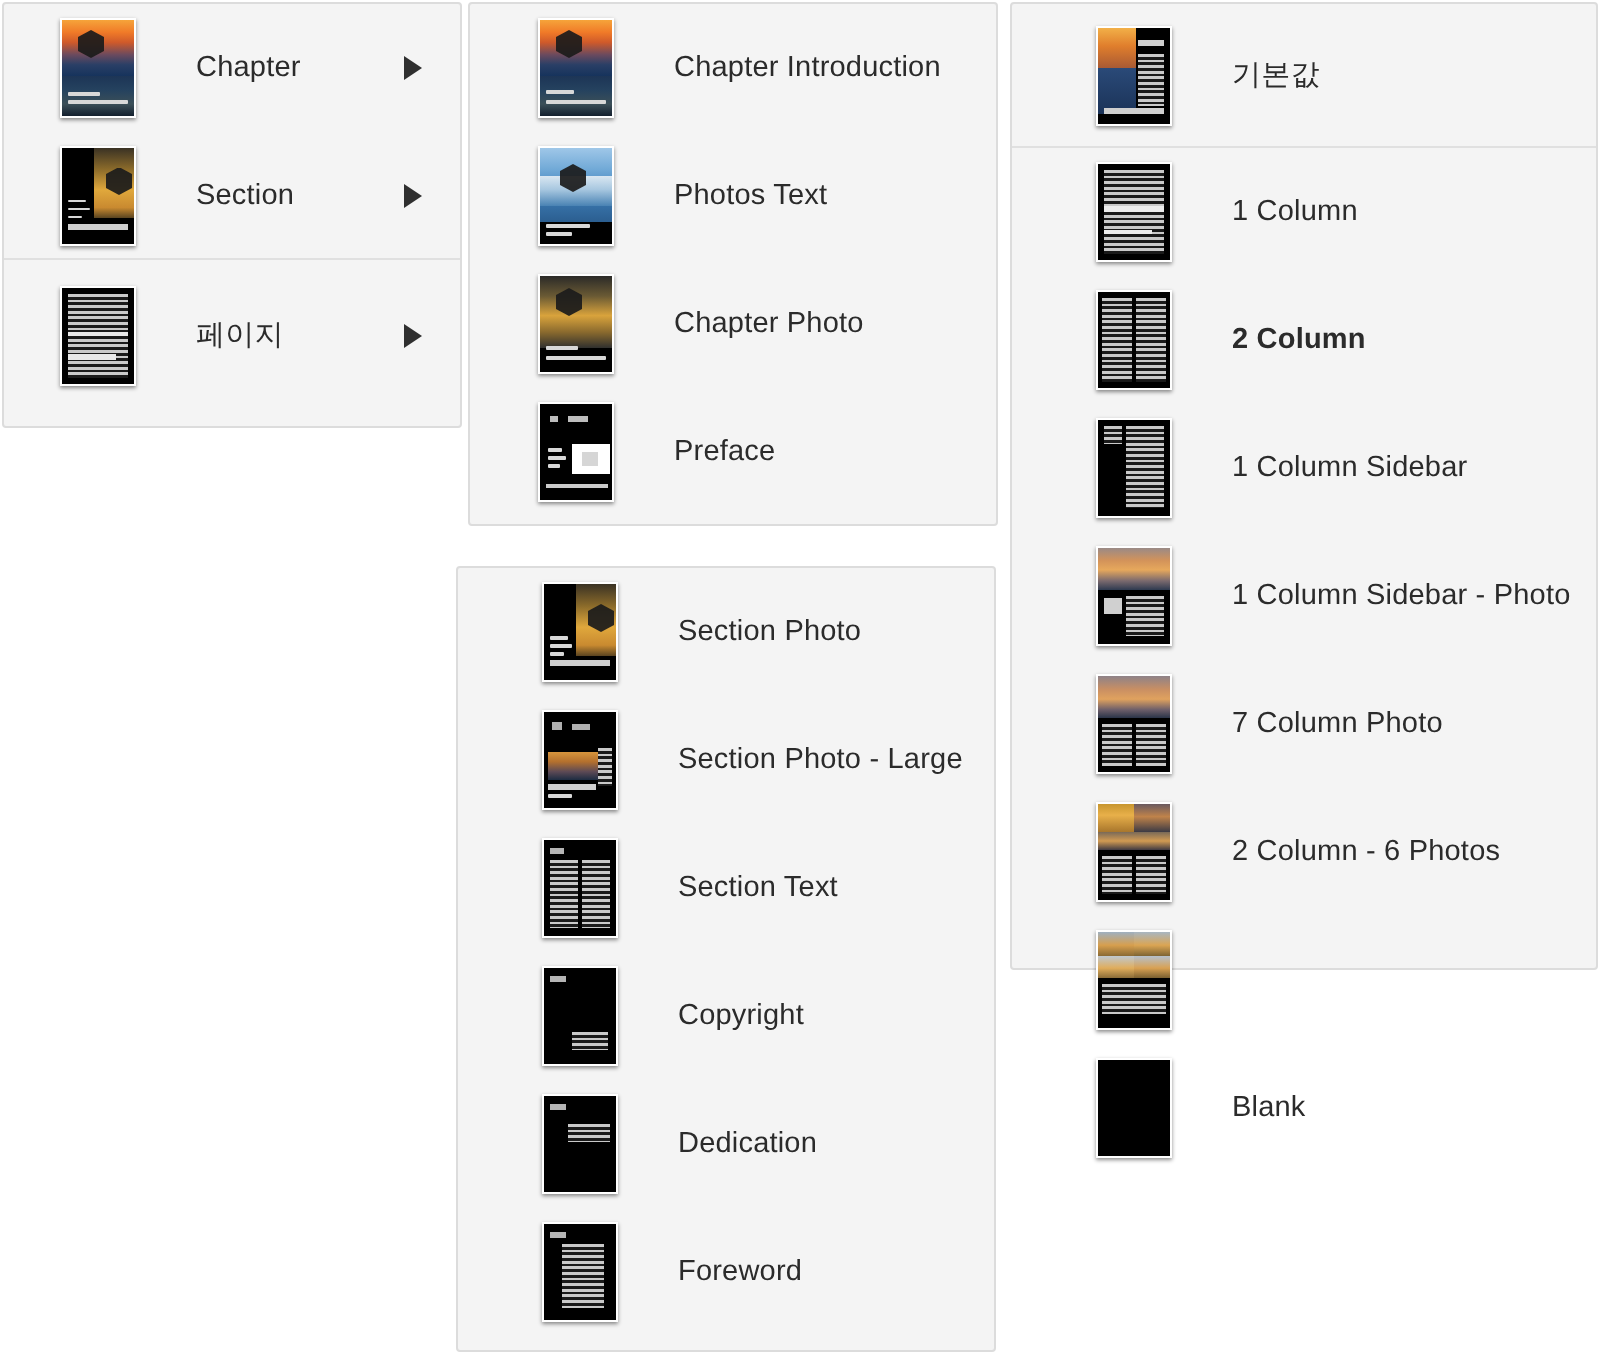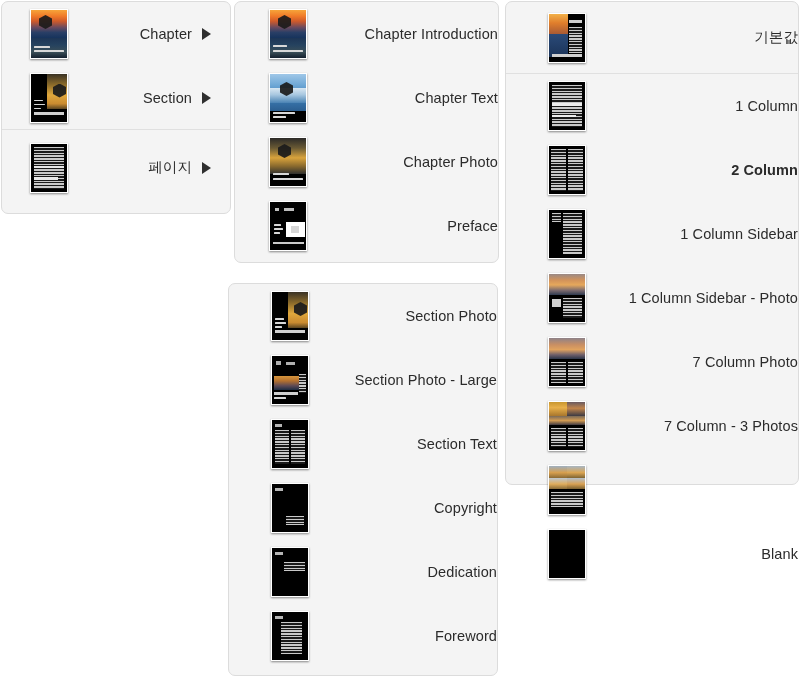--- a/index.html
+++ b/index.html
@@ -9,22 +9,21 @@
     background: #ffffff;
     font-family: "Liberation Sans", sans-serif;
     overflow: hidden;
   }
   #stage { position: relative; width: 800px; height: 681px; }
 
   .panel {
     position: absolute;
     background: #f4f4f4;
     border: 1px solid #dcdcdc;
-    border-radius: 7px;
-    text-align: right;
+    border-radius: 2px;
   }
 
   .menu-row {
     display: flex;
     align-items: center;
     width: 100%;
     height: 64px;
     padding-left: 26px;
     cursor: default;
   }
@@ -177,21 +176,21 @@
     <div class="menu-row" style="height:64px; padding-left:32px;">
       <span class="thumb-wrap">
         <span class="thumb">
           <i class="sky-blue" style="height:78%;"></i>
           <i style="position:absolute; left:0; right:0; top:30%; height:30%; background:linear-gradient(#eef4f8 0%, #b9d3e6 45%, #4d86b6 100%); opacity:.85;"></i>
           <i class="hexlogo" style="left:10px; top:8px;"></i>
           <i class="tbar" style="left:3px; bottom:8px; width:22px;"></i>
           <i class="tbar" style="left:3px; bottom:4px; width:13px;"></i>
         </span>
       </span>
-      <span class="row-label">Chapter Text</span>
+      <span class="row-label">Photos Text</span>
     </div>
 
     <div class="menu-row" style="height:64px; padding-left:32px;">
       <span class="thumb-wrap">
         <span class="thumb">
           <i style="position:absolute; left:0; right:0; top:0; height:74%; background:linear-gradient(#2b2a28 0%, #6a5a34 28%, #d9a33c 55%, #8a6a2e 78%, #30302e 100%);"></i>
           <i class="hexlogo" style="left:8px; top:6px;"></i>
           <i class="tbar" style="left:3px; bottom:11px; width:16px;"></i>
           <i class="tbar" style="left:3px; bottom:6px; width:30px;"></i>
         </span>
@@ -270,21 +269,21 @@
     <div class="menu-row" style="height:64px; padding-left:40px;">
       <span class="thumb-wrap">
         <span class="thumb">
           <i class="tblock" style="left:3px; top:4px; width:8px; height:2.5px; background:#b5b5b5;"></i>
           <i class="gcol" style="left:12px; top:14px; width:21px; height:9px;"></i>
         </span>
       </span>
       <span class="row-label">Dedication</span>
     </div>
 
-    <div class="menu-row" style="height:64px; padding-left:40px;gap:40px;">
+    <div class="menu-row" style="height:64px; padding-left:40px;">
       <span class="thumb-wrap">
         <span class="thumb">
           <i class="tblock" style="left:3px; top:4px; width:8px; height:2.5px; background:#b5b5b5;"></i>
           <i class="gcol" style="left:9px; top:10px; width:21px; bottom:6px;"></i>
         </span>
       </span>
       <span class="row-label">Foreword</span>
     </div>
   </div>
 
@@ -359,21 +358,21 @@
     <div class="menu-row" style="height:64px; padding-left:40px;">
       <span class="thumb-wrap">
         <span class="thumb">
           <i style="position:absolute; left:0; width:50%; top:0; height:30%; background:linear-gradient(#c8962f 0%, #e8b04a 40%, #a8762c 100%);"></i>
           <i style="position:absolute; right:0; width:50%; top:0; height:30%; background:linear-gradient(#6a5a60 0%, #c0834a 45%, #3c3a44 100%);"></i>
           <i style="position:absolute; left:0; right:0; top:30%; height:18%; background:linear-gradient(#7a6a58 0%, #d19a52 50%, #403a42 100%);"></i>
           <i class="gcol" style="left:2px; top:26px; width:15px; bottom:3px;"></i>
           <i class="gcol" style="right:2px; top:26px; width:15px; bottom:3px;"></i>
         </span>
       </span>
-      <span class="row-label">7 Column - 3 Photos</span>
+      <span class="row-label">2 Column - 6 Photos</span>
     </div>
 
     <div class="menu-row" style="height:64px; padding-left:40px;">
       <span class="thumb-wrap">
         <span class="thumb">
           <i style="position:absolute; left:0; width:50%; top:0; height:24%; background:linear-gradient(#9fb0c0 0%, #d79f4e 55%, #8a6a34 100%);"></i>
           <i style="position:absolute; right:0; width:50%; top:0; height:24%; background:linear-gradient(#a8b6c2 0%, #dba553 55%, #7e6433 100%);"></i>
           <i style="position:absolute; left:0; width:50%; top:24%; height:24%; background:linear-gradient(#bfc8d0 0%, #e0ad5c 55%, #8a6c38 100%);"></i>
           <i style="position:absolute; right:0; width:50%; top:24%; height:24%; background:linear-gradient(#b5c0cc 0%, #d9a153 55%, #7a6030 100%);"></i>
           <i class="gcol" style="left:2px; right:2px; top:26px; height:15px;"></i>

